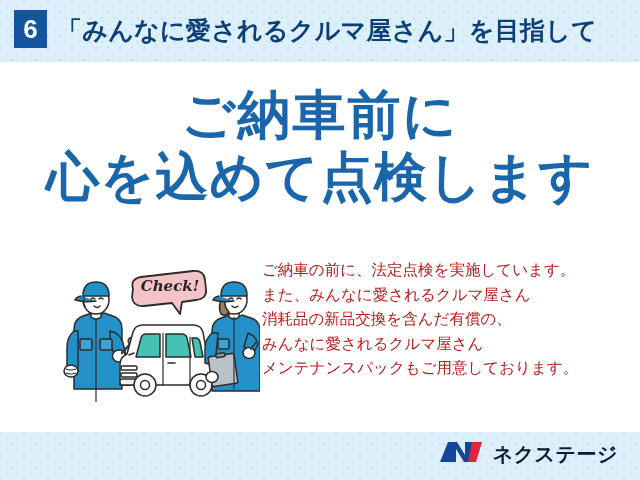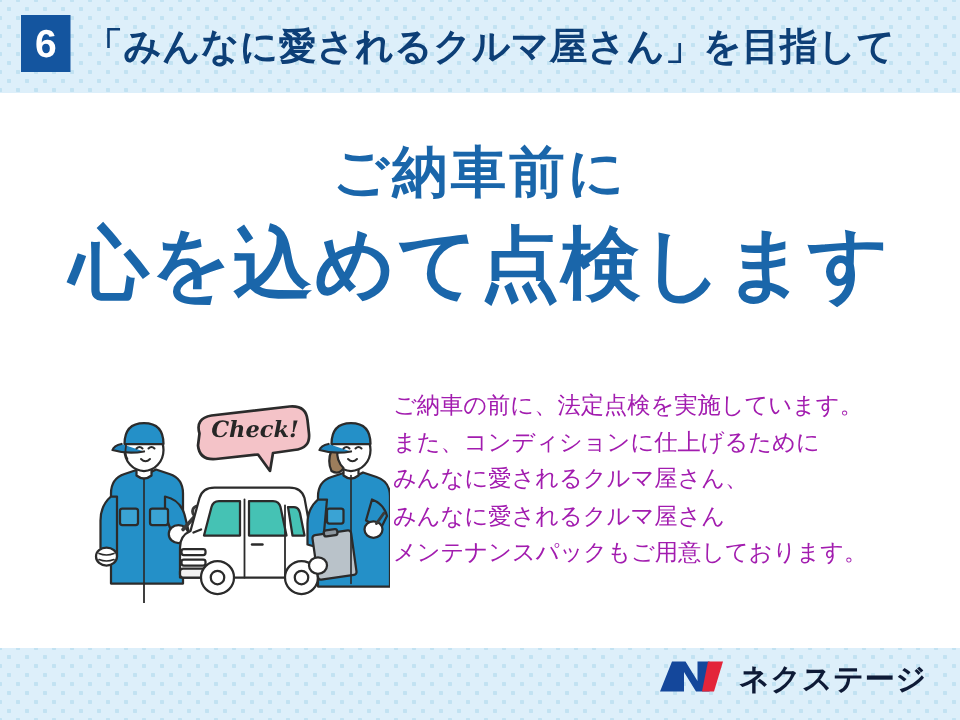--- a/index.html
+++ b/index.html
@@ -78,37 +78,37 @@
     text-align: center;
     color: #1a66aa;
     font-weight: bold;
     font-family: "DejaVu Sans", "Liberation Sans", sans-serif;
   }
   .headline-line {
     display: block;
     white-space: nowrap;
   }
   #headline-l1 {
-    font-size: 37px;
+    font-size: 53px;
     line-height: 62px;
     letter-spacing: 2px;
   }
   #headline-l2 {
     font-size: 53px;
     line-height: 62px;
     letter-spacing: 1px;
   }
 
   
   #bodycopy {
     position: absolute;
     left: 262px;
     top: 196px;
     width: 372px;
-    color: #a21caf;
+    color: #b91c1c;
     font-size: 15.5px;
     line-height: 24.5px;
     font-family: "DejaVu Sans", "Liberation Sans", sans-serif;
   }
   #bodycopy .bline { display: block; white-space: nowrap; }
   #bodycopy .bline.note { font-size: 13.5px; letter-spacing: -0.2px; }
 
   
   #illustration {
     position: absolute;
@@ -119,20 +119,21 @@
     text-align: center;
   }
   #illustration svg { display: block; }
 
   
   #footer-logo {
     position: absolute;
     right: 22px;
     bottom: 12px;
     display: flex;
+    align-items: center;
     gap: 9px;
   }
   #logo-mark { display: block; }
   #logo-text {
     font-size: 20px;
     font-weight: bold;
     color: #0e1a36;
     letter-spacing: 0.5px;
     white-space: nowrap;
   }
@@ -149,22 +150,22 @@
 
   <div id="panel">
 
     <div id="headline">
       <span class="headline-line" id="headline-l1">ご納車前に</span>
       <span class="headline-line" id="headline-l2">心を込めて点検します</span>
     </div>
 
     <div id="bodycopy">
       <span class="bline">ご納車の前に、法定点検を実施しています。</span>
-      <span class="bline">また、コンディションに仕上げるために</span>
-      <span class="bline">みんなに愛されるクルマ屋さん、</span>
+      <span class="bline">また、みんなに愛されるクルマ屋さん</span>
+      <span class="bline">消耗品の新品交換を含んだ有償の、</span>
       <span class="bline">みんなに愛されるクルマ屋さん</span>
       <span class="bline">メンテナンスパックもご用意しております。</span>
     </div>
 
     <div id="illustration">
       <svg width="200" height="135" viewBox="0 0 200 135" xmlns="http://www.w3.org/2000/svg">
         <g fill="none" stroke="#2b2b2b" stroke-width="1.5" stroke-linecap="round" stroke-linejoin="round">
 
           <g>
 

